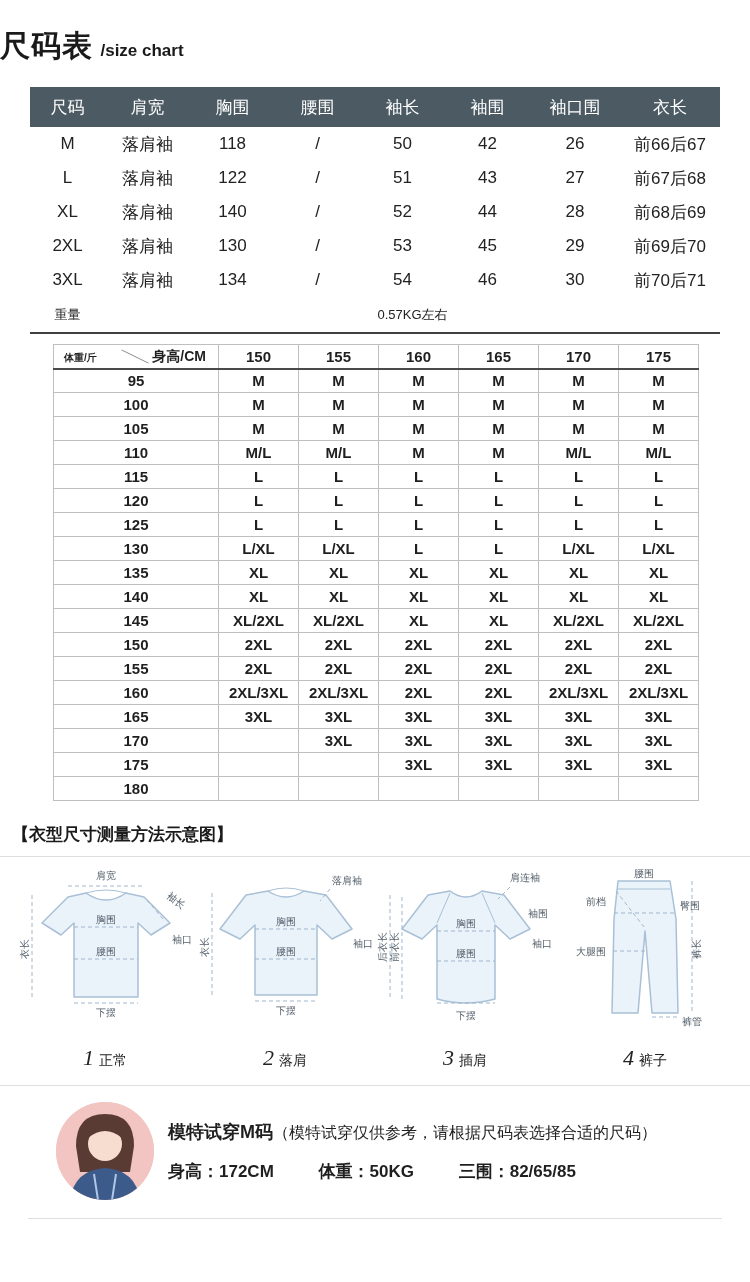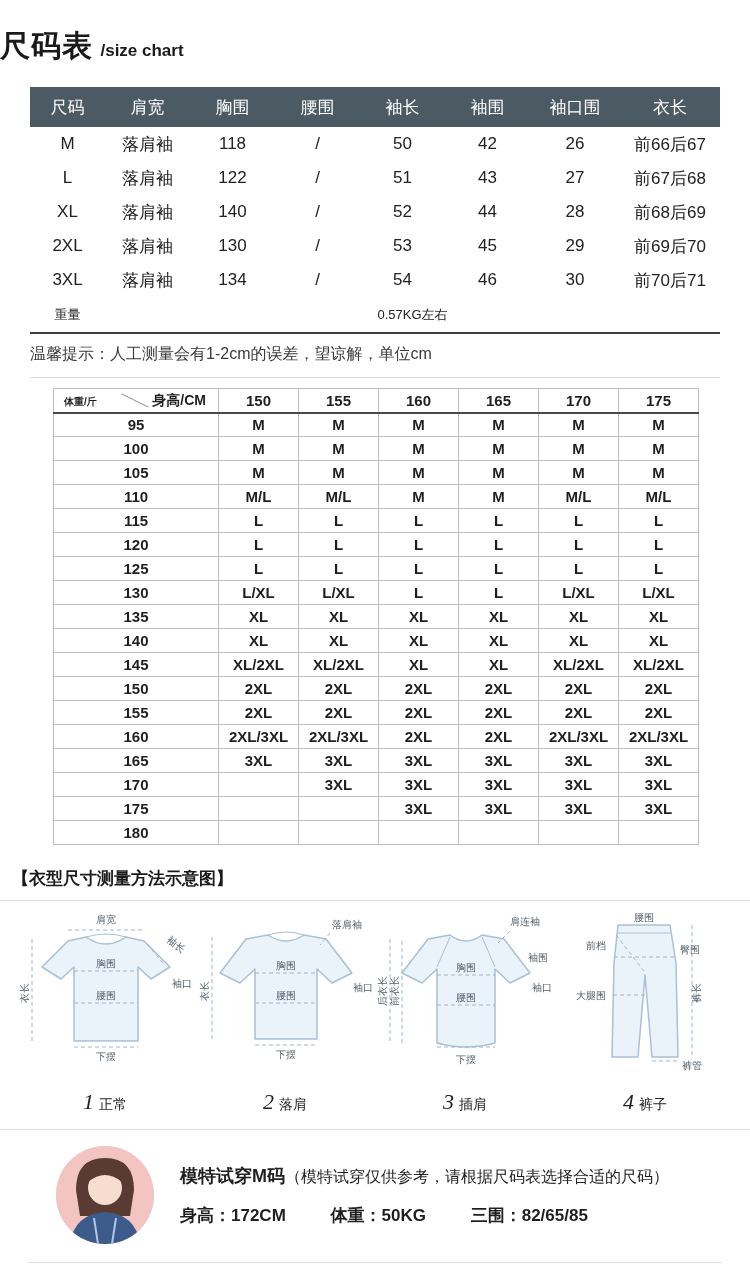--- a/index.html
+++ b/index.html
@@ -59,21 +59,21 @@
   .diagram { width: 178px; text-align: center; }
   .garment { fill: #eaf2fa; stroke: #a9c0d6; stroke-width: 1.5; stroke-linejoin: round; }
   .seam    { fill: none; stroke: #a9c0d6; stroke-width: 1; }
   .mline   { stroke: #9fb6cc; stroke-width: 1; stroke-dasharray: 4 3; fill: none; }
   .dlabel  { font-size: 10px; fill: #55606b; font-family: inherit; }
   .dia-cap { margin-top: 14px; }
   .cap-num  { font-family: "Liberation Serif", serif; font-style: italic; font-size: 22px; color: #222; margin-right: 5px; }
   .cap-name { font-size: 14px; color: #222; }
 
   
-  .model-sec { display: flex; align-items: center; gap: 26px; padding: 16px 0 18px; margin: 0 56px; }
+  .model-sec { display: flex; align-items: center; gap: 14px; padding: 16px 0 18px; margin: 0 56px; }
   .avatar { width: 98px; height: 98px; border-radius: 50%; overflow: hidden; flex: 0 0 auto; background: #f5cdc9; }
   .model-text { flex: 1; }
   .fit-line { font-size: 16px; color: #1f1f1f; }
   .fit-bold { font-size: 18px; font-weight: bold; }
   .stats-line { margin-top: 16px; font-size: 17px; font-weight: bold; color: #1f1f1f; }
   .stats-line span { margin-right: 40px; text-align: right; }
   .footer-pad { height: 16px; }
 </style>
 </head>
 <body>
@@ -161,21 +161,20 @@
         </tr>
       </tbody>
     <tbody>
       <tr class="weight-row">
         <td class="weight-label">重量</td>
         <td colspan="7">0.57KG左右</td>
       </tr>
     </tbody>
   </table>
 
-  <div class="tip-line">温馨提示：人工测量会有1-2cm的误差，望谅解，单位cm</div>
 
   <table class="rec-table">
     <colgroup>
       <col style="width:165px">
         <col style="width:80px">
         <col style="width:80px">
         <col style="width:80px">
       <col style="width:80px">
         <col style="width:80px">
         <col style="width:80px">

